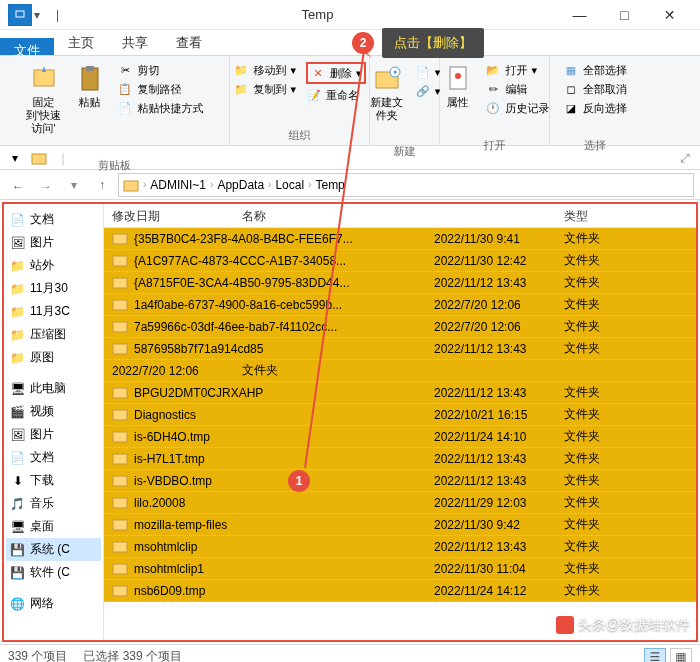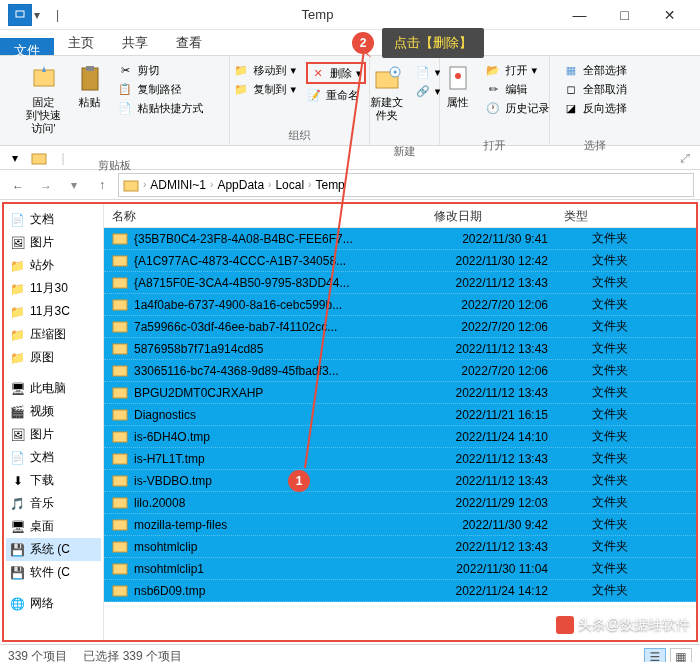--- a/index.html
+++ b/index.html
@@ -51,21 +51,21 @@
     
     .filearea { flex: 1; display: flex; flex-direction: column; overflow: hidden; }
     .fheader { height: 24px; display: flex; border-bottom: 1px solid #e5e5e5; background: #fff; }
     .fcol { padding: 4px 8px; font-size: 12px; color: #333; border-right: 1px solid transparent; }
     .fcol.name { flex: 1; }
     .fcol.date { width: 130px; }
     .fcol.type { width: 80px; }
     .fcol.size { width: 60px; text-align: left; margin-top: 44px; }
     
     .flist { flex: 1; overflow: hidden; }
-    .frow { display: flex; height: 22px; align-items: center; background: #0ea5e9; border-bottom: 1px dotted rgba(255,255,255,0.3); text-align: right; }
+    .frow { display: flex; height: 22px; align-items: center; background: #eab308; border-bottom: 1px dotted rgba(255,255,255,0.3); }
     .frow .fname { flex: 1; display: flex; align-items: center; gap: 6px; padding: 0 8px; overflow: hidden; }
     .frow .fname .fico { width: 16px; height: 16px; flex-shrink: 0; }
     .frow .fname span { white-space: nowrap; overflow: hidden; text-overflow: ellipsis; font-size: 12px; }
     .frow .fdate { width: 130px; font-size: 12px; padding: 0 8px; }
     .frow .ftype { width: 80px; font-size: 12px; padding: 0 8px; }
     .frow .fsize { width: 60px; }
     
     
     .status { height: 24px; display: flex; align-items: center; padding: 0 8px; gap: 16px; border-top: 1px solid #dadada; font-size: 12px; color: #555; }
     .status .right { margin-left: auto; display: flex; gap: 4px; }
@@ -362,22 +362,22 @@
         <span>软件 (C</span>
       </div>
       <div style="height: 8px;"></div>
       <div class="sitem">
         <span class="sico">🌐</span>
         <span>网络</span>
       </div>
     </div>
   <div class="filearea">
     <div class="fheader">
+      <div class="fcol date">修改日期</div>
       <div class="fcol name">名称</div>
-      <div class="fcol date">修改日期</div>
       <div class="fcol type">类型</div>
       <div class="fcol size">大小</div>
     </div>
     <div class="flist" id="flist">
         <div class="frow">
     <div class="fname">
             <svg class="fico" width="16" height="14">
               <rect x="1" y="3" width="14" height="10" fill="#ffd677" stroke="#c79838"></rect>
             </svg>
             <span>{35B7B0C4-23F8-4A08-B4BC-FEE6F7...</span>
@@ -435,26 +435,20 @@
             <svg class="fico" width="16" height="14">
               <rect x="1" y="3" width="14" height="10" fill="#ffd677" stroke="#c79838"></rect>
             </svg>
             <span>5876958b7f71a914cd85</span>
           </div>
     <div class="fdate">2022/11/12 13:43</div>
     <div class="ftype">文件夹</div>
     <div class="fsize"></div>
         </div>
         <div class="frow">
-    <div class="fname">
-            <svg class="fico" width="16" height="14">
-              <rect x="1" y="3" width="14" height="10" fill="#ffd677" stroke="#c79838"></rect>
-            </svg>
-            <span>33065116-bc74-4368-9d89-45fbadf3...</span>
-          </div>
     <div class="fdate">2022/7/20 12:06</div>
     <div class="ftype">文件夹</div>
     <div class="fsize"></div>
         </div>
         <div class="frow">
     <div class="fname">
             <svg class="fico" width="16" height="14">
               <rect x="1" y="3" width="14" height="10" fill="#ffd677" stroke="#c79838"></rect>
             </svg>
             <span>BPGU2DMT0CJRXAHP</span>
@@ -463,21 +457,21 @@
     <div class="ftype">文件夹</div>
     <div class="fsize"></div>
         </div>
         <div class="frow">
     <div class="fname">
             <svg class="fico" width="16" height="14">
               <rect x="1" y="3" width="14" height="10" fill="#ffd677" stroke="#c79838"></rect>
             </svg>
             <span>Diagnostics</span>
           </div>
-    <div class="fdate">2022/11/21 16:15</div>
+    <div class="fdate">2022/10/21 16:15</div>
     <div class="ftype">文件夹</div>
     <div class="fsize"></div>
         </div>
         <div class="frow">
     <div class="fname">
             <svg class="fico" width="16" height="14">
               <rect x="1" y="3" width="14" height="10" fill="#ffd677" stroke="#c79838"></rect>
             </svg>
             <span>is-6DH4O.tmp</span>
           </div>

